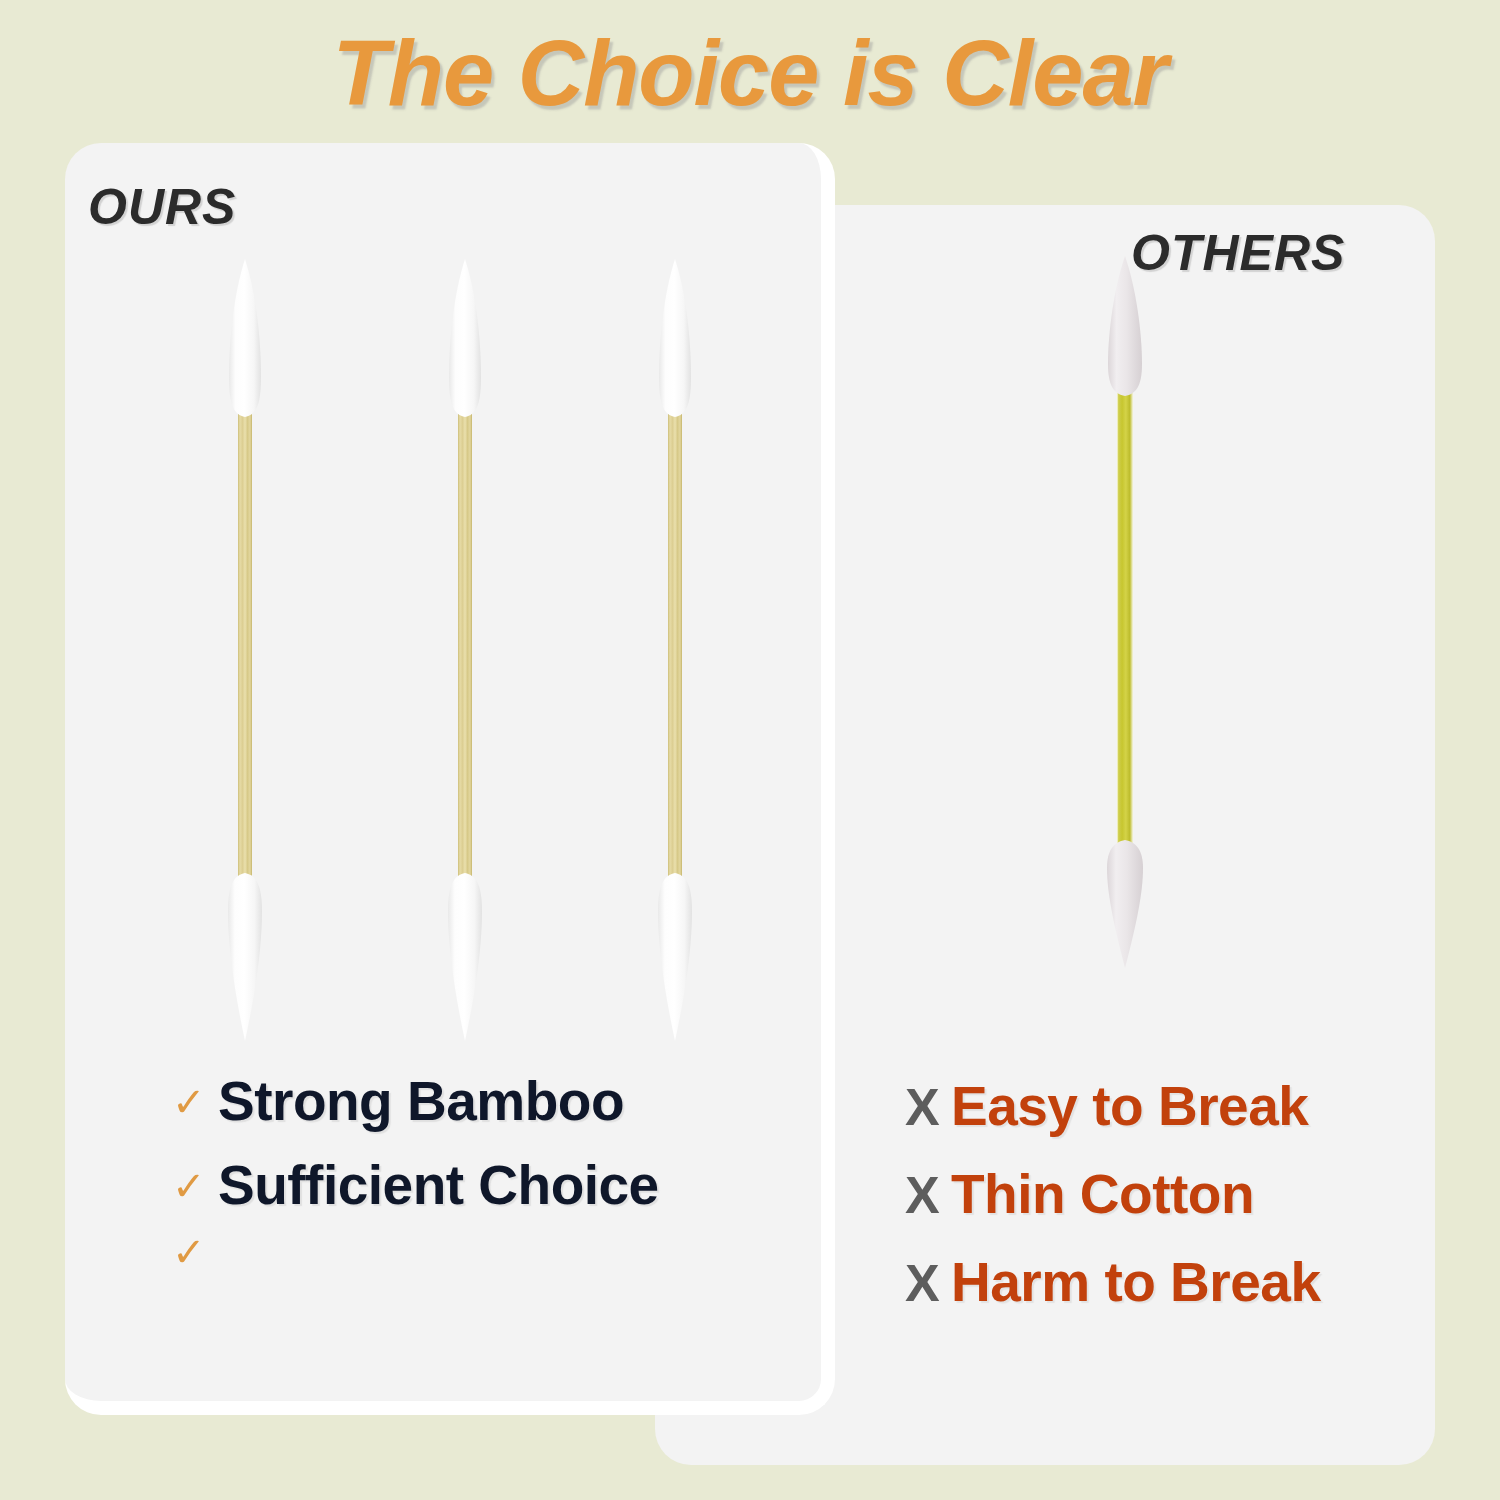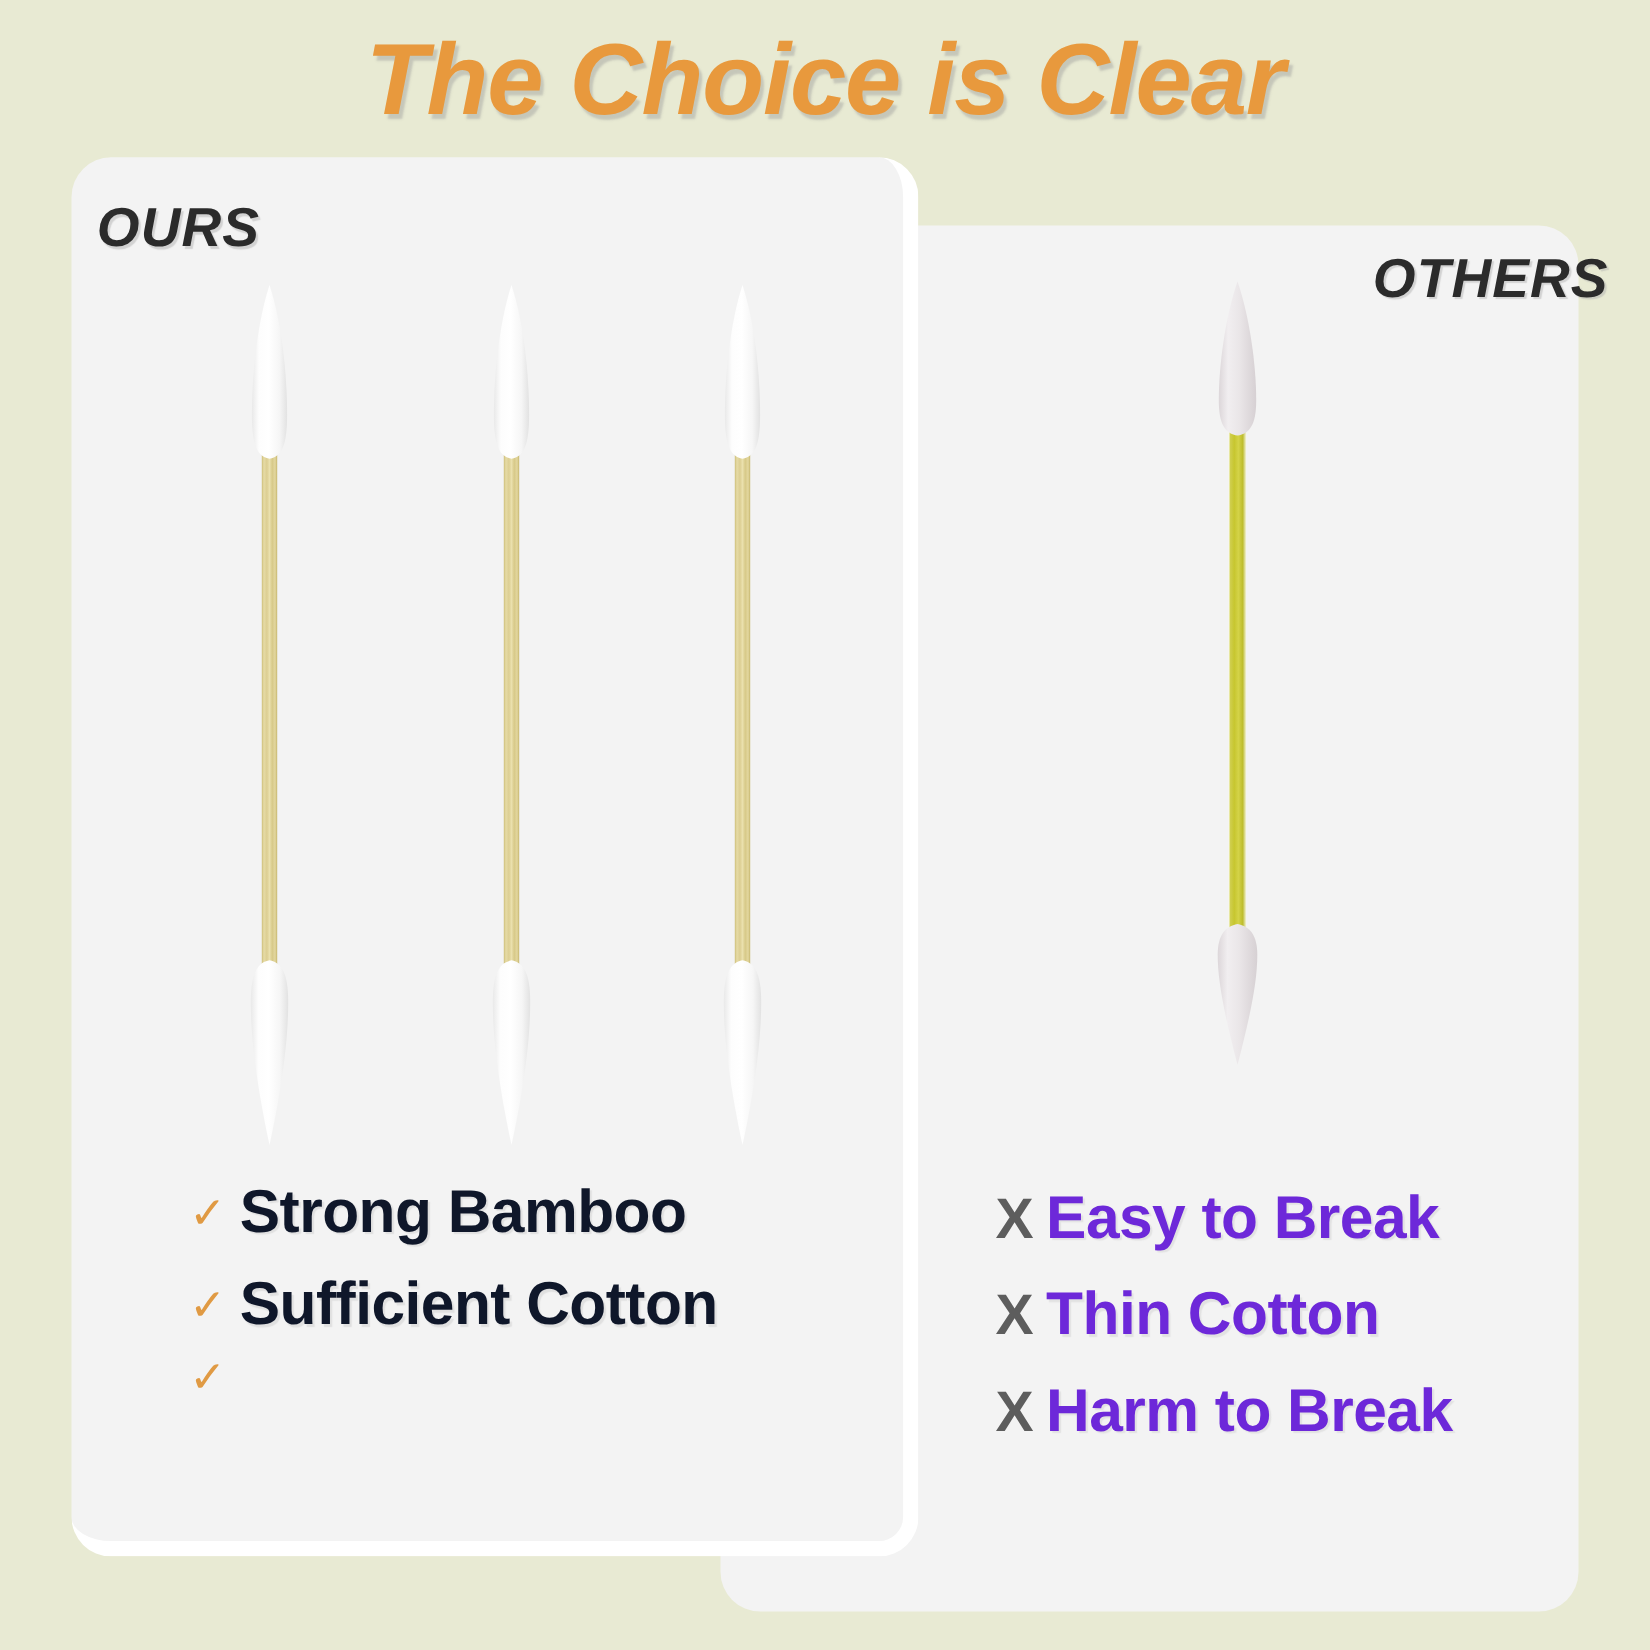--- a/index.html
+++ b/index.html
@@ -68,21 +68,21 @@
     position: absolute;
     font-size: 50px;
     font-weight: bold;
     font-style: italic;
     letter-spacing: 1px;
     color: #2b2b2b;
     text-shadow: 2px 2px 1px rgba(170,170,170,0.45);
     white-space: nowrap;
   }
   .label-ours { left: 88px; top: 178px; z-index: 6; font-style: italic; }
-  .label-others { left: 1248px; top: 224px; z-index: 6; }
+  .label-others { left: 1131px; top: 224px; z-index: 6; }
 
   
   .swab {
     position: absolute;
     z-index: 5;
   }
   .swab-others { z-index: 2; }
 
   
   .feature-list {
@@ -123,21 +123,21 @@
     font-size: 55px;
     font-weight: bold;
     line-height: 66px;
     letter-spacing: -0.5px;
   }
   .list-ours .feature-text {
     color: #0f172a;
     text-shadow: 2px 2px 1px rgba(190,190,190,0.35);
   }
   .list-others .feature-text {
-    color: #6d28d9;
+    color: #c2410c;
     text-shadow: 2px 2px 1px rgba(190,190,190,0.30);
   }
 </style>
 </head>
 <body>
 
 <div id="stage">
 
   <div class="headline">The Choice is Clear</div>
 
@@ -207,21 +207,21 @@
     <path d="M45 716 C57 670 63 640 63 616 C63 598 56 590 45 588 C34 590 27 598 27 616 C27 640 33 670 45 716 Z" fill="url(#plasticTipGrad)"></path>
   </svg>
 
   <div class="feature-list list-ours">
     <div class="feature-row">
       <span class="marker marker-check">✓</span>
       <span class="feature-text">Strong Bamboo</span>
     </div>
     <div class="feature-row">
       <span class="marker marker-check">✓</span>
-      <span class="feature-text">Sufficient Cotton</span>
+      <span class="feature-text">Sufficient Choice</span>
     </div>
     <div class="feature-row">
       <span class="marker marker-check">✓</span>
     </div>
   </div>
 
   <div class="feature-list list-others">
     <div class="feature-row">
       <span class="marker marker-x">X</span>
       <span class="feature-text">Easy to Break</span>

